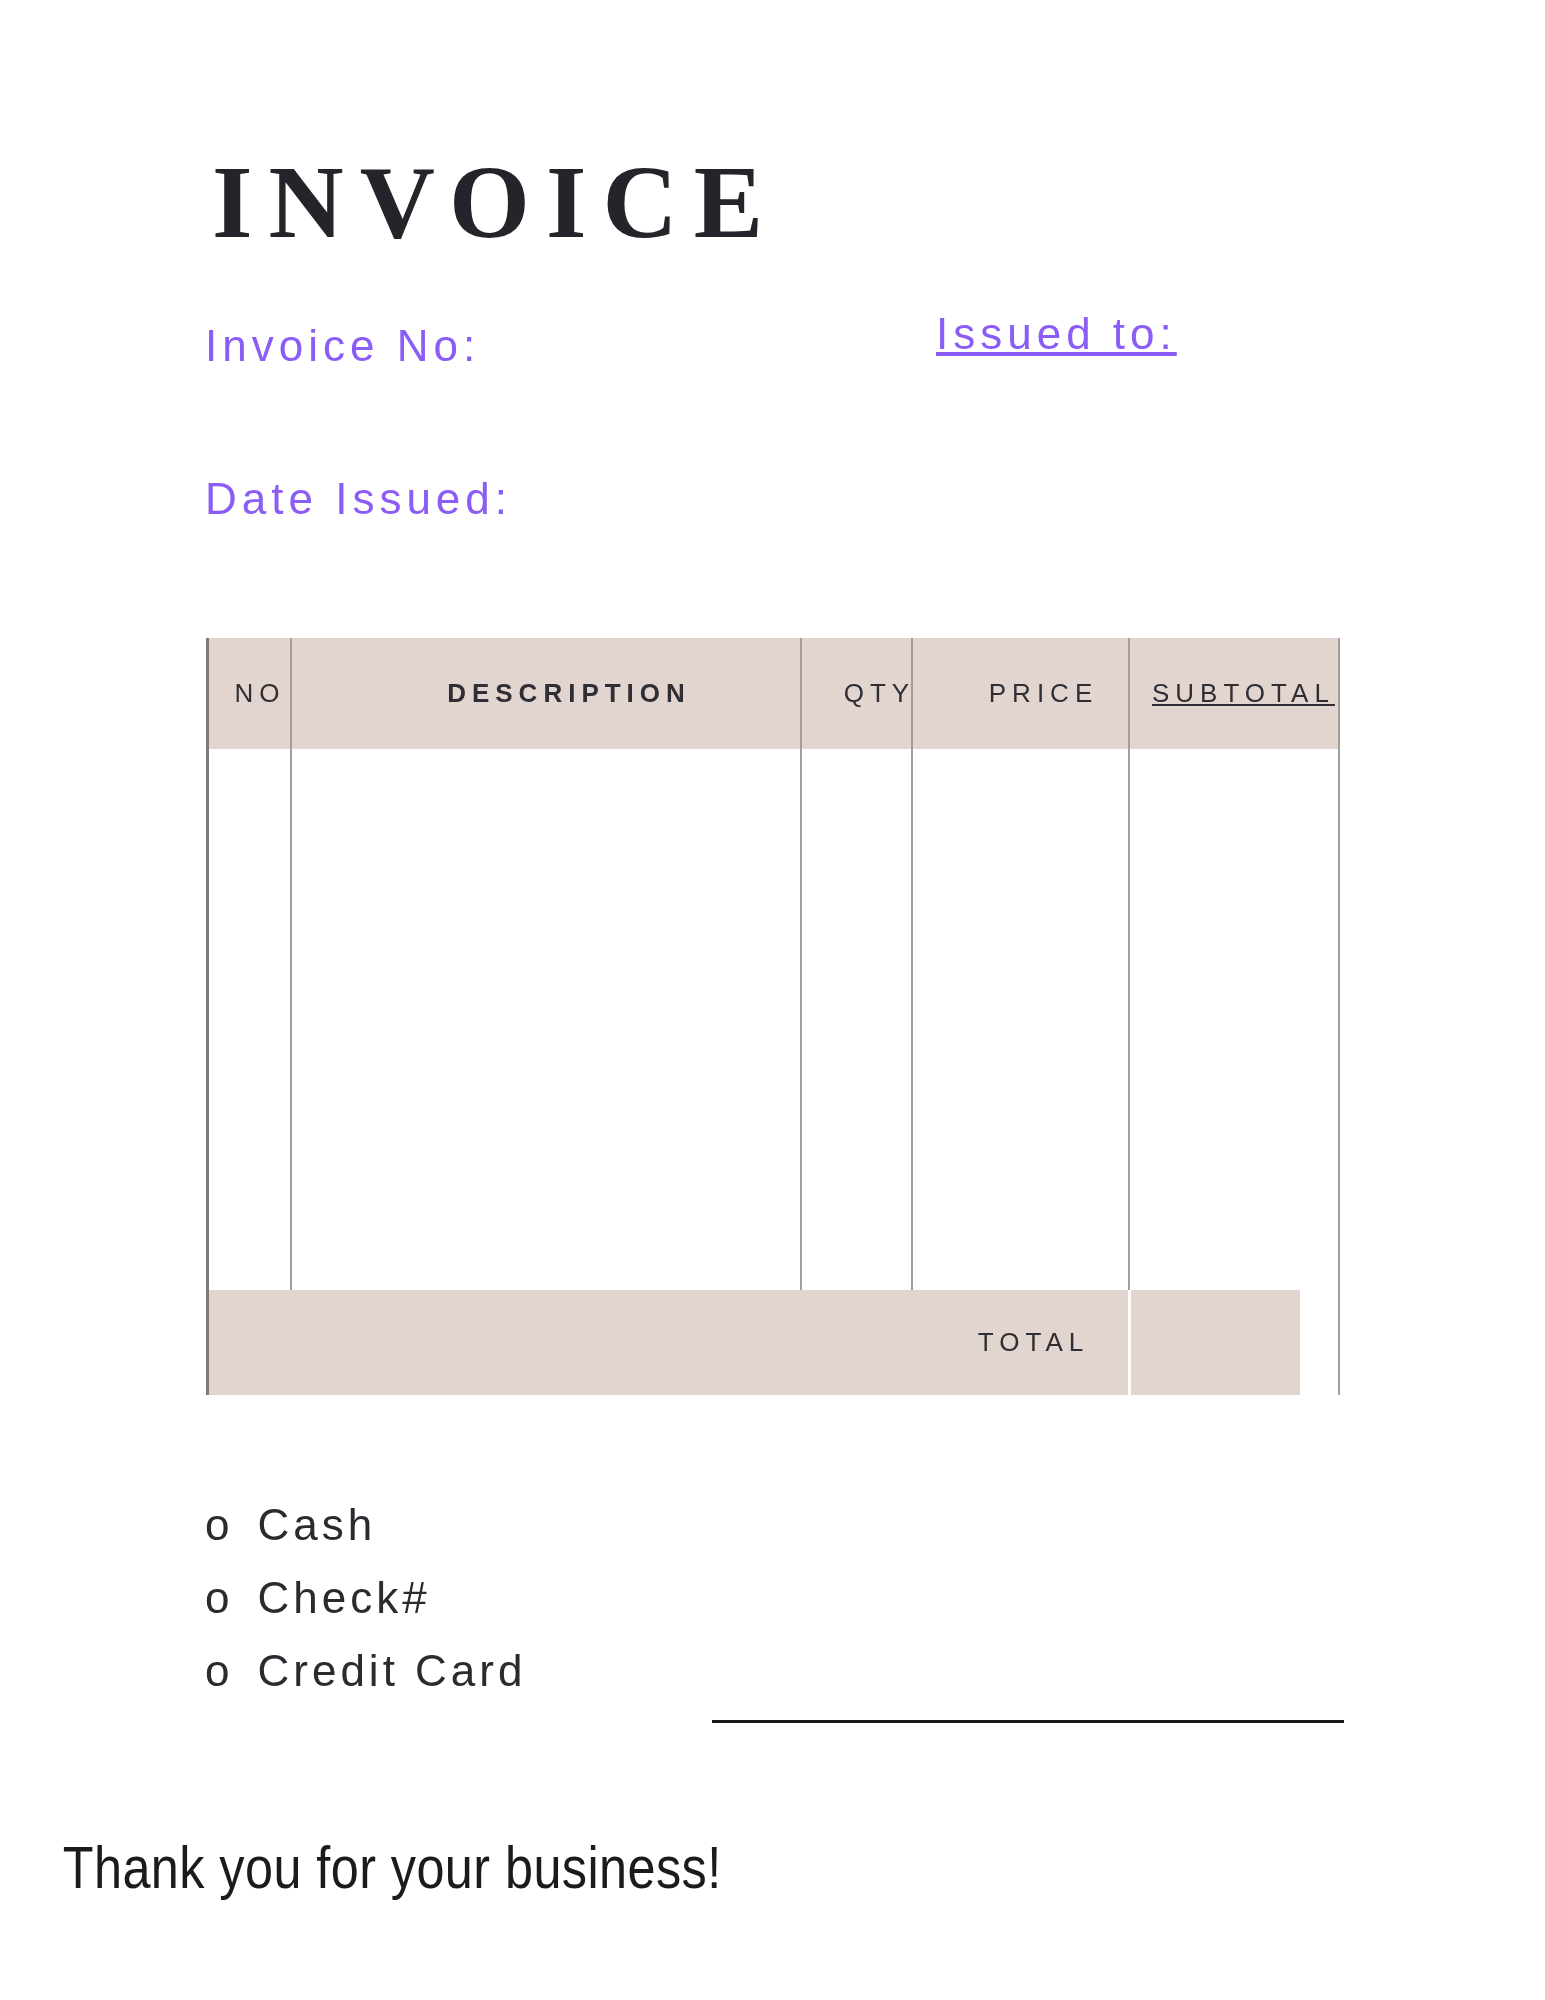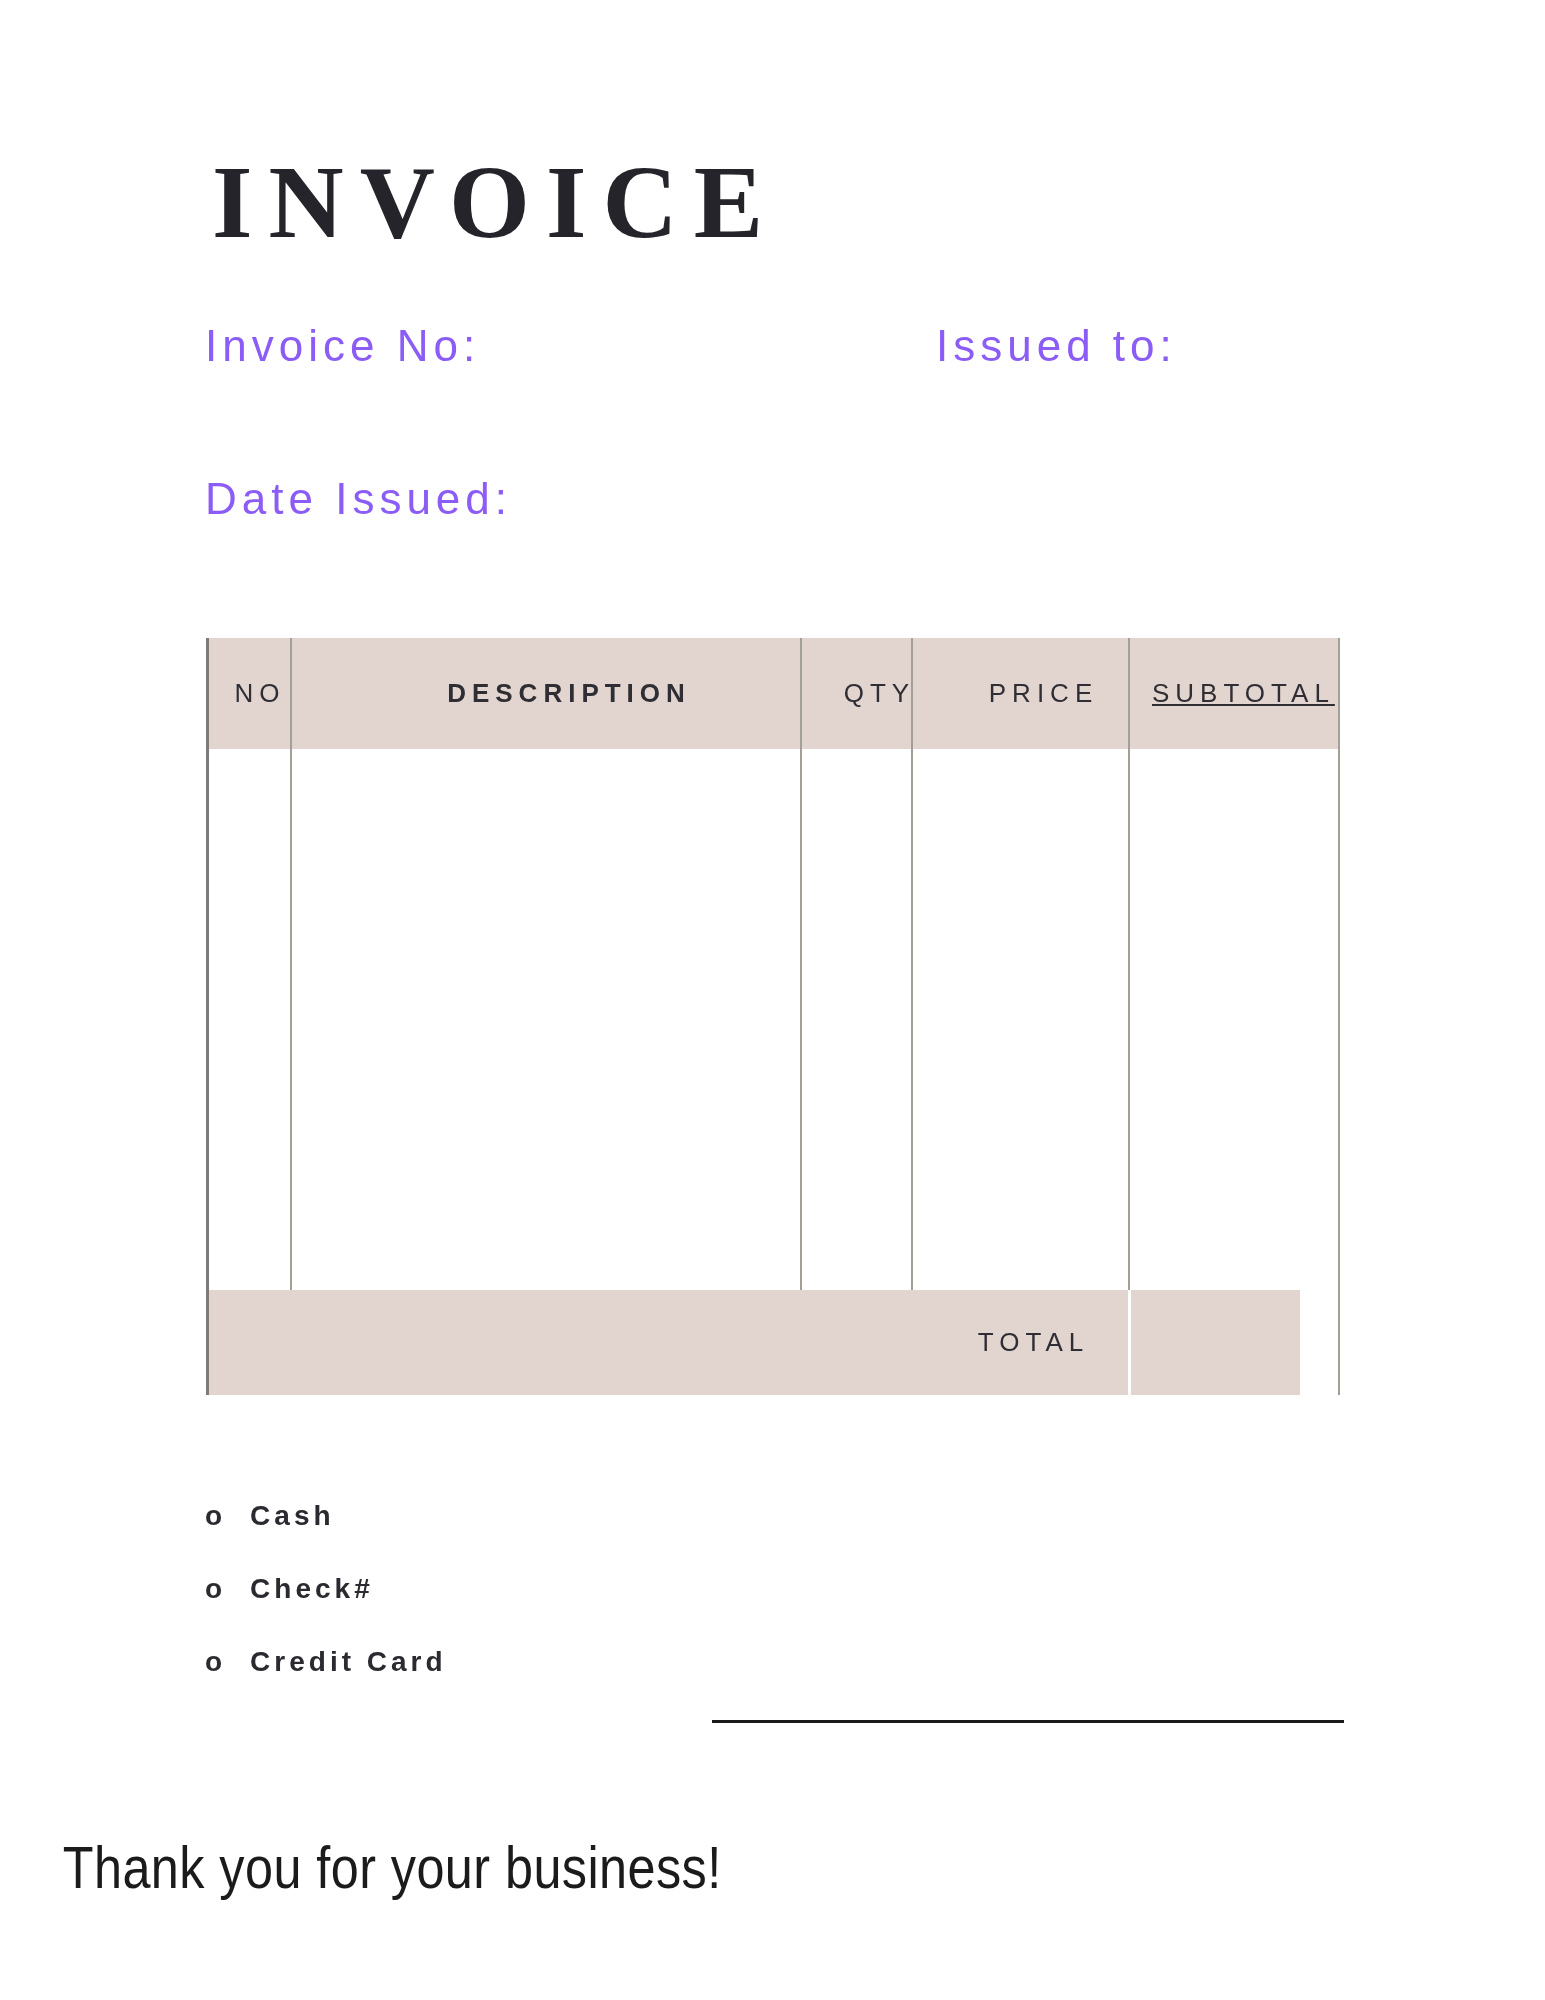--- a/index.html
+++ b/index.html
@@ -29,21 +29,21 @@
 
   
   .meta-label {
     position: absolute;
     font-size: 44px;
     line-height: 1.2;
     letter-spacing: 5px;
     color: #8b5cf6;
   }
   .invoice-no-label { left: 205px; top: 320px; }
-  .issued-to-label  { left: 936px; top: 320px; }
+  .issued-to-label  { left: 936px; top: 308px; text-decoration: underline; }
   .date-issued-label{ left: 205px; top: 473px; }
 
   
   .invoice-table {
     position: absolute;
     left: 206px;
     top: 638px;
     width: 1134px;
     height: 757px;
   }
@@ -111,26 +111,25 @@
   .div-no-desc    { left: 84px;  width: 2px; height: 652px; background: #a49e98; }
   .div-desc-qty   { left: 594px; width: 2px; height: 652px; background: #a49e98; }
   .div-qty-price  { left: 705px; width: 2px; height: 652px; background: #a49e98; }
   .div-price-sub  { left: 922px; width: 2px; height: 652px; background: #a49e98; }
   .div-total-white{ left: 922px; top: 652px; width: 3px; height: 105px; background: #ffffff; }
 
   
   .payment-option {
     position: absolute;
     left: 205px;
-    font-size: 28px;
+    font-size: 44px;
     line-height: 1.2;
     letter-spacing: 4px;
     color: #2a2a30;
     white-space: nowrap;
-    font-weight: bold;
   }
   .payment-option .marker { display: inline-block; margin-right: 24px; }
   .opt-cash   { top: 1499px; }
   .opt-check  { top: 1572px; }
   .opt-credit { top: 1645px; }
 
   
   .signature-line {
     position: absolute;
     left: 712px; top: 1720px;

